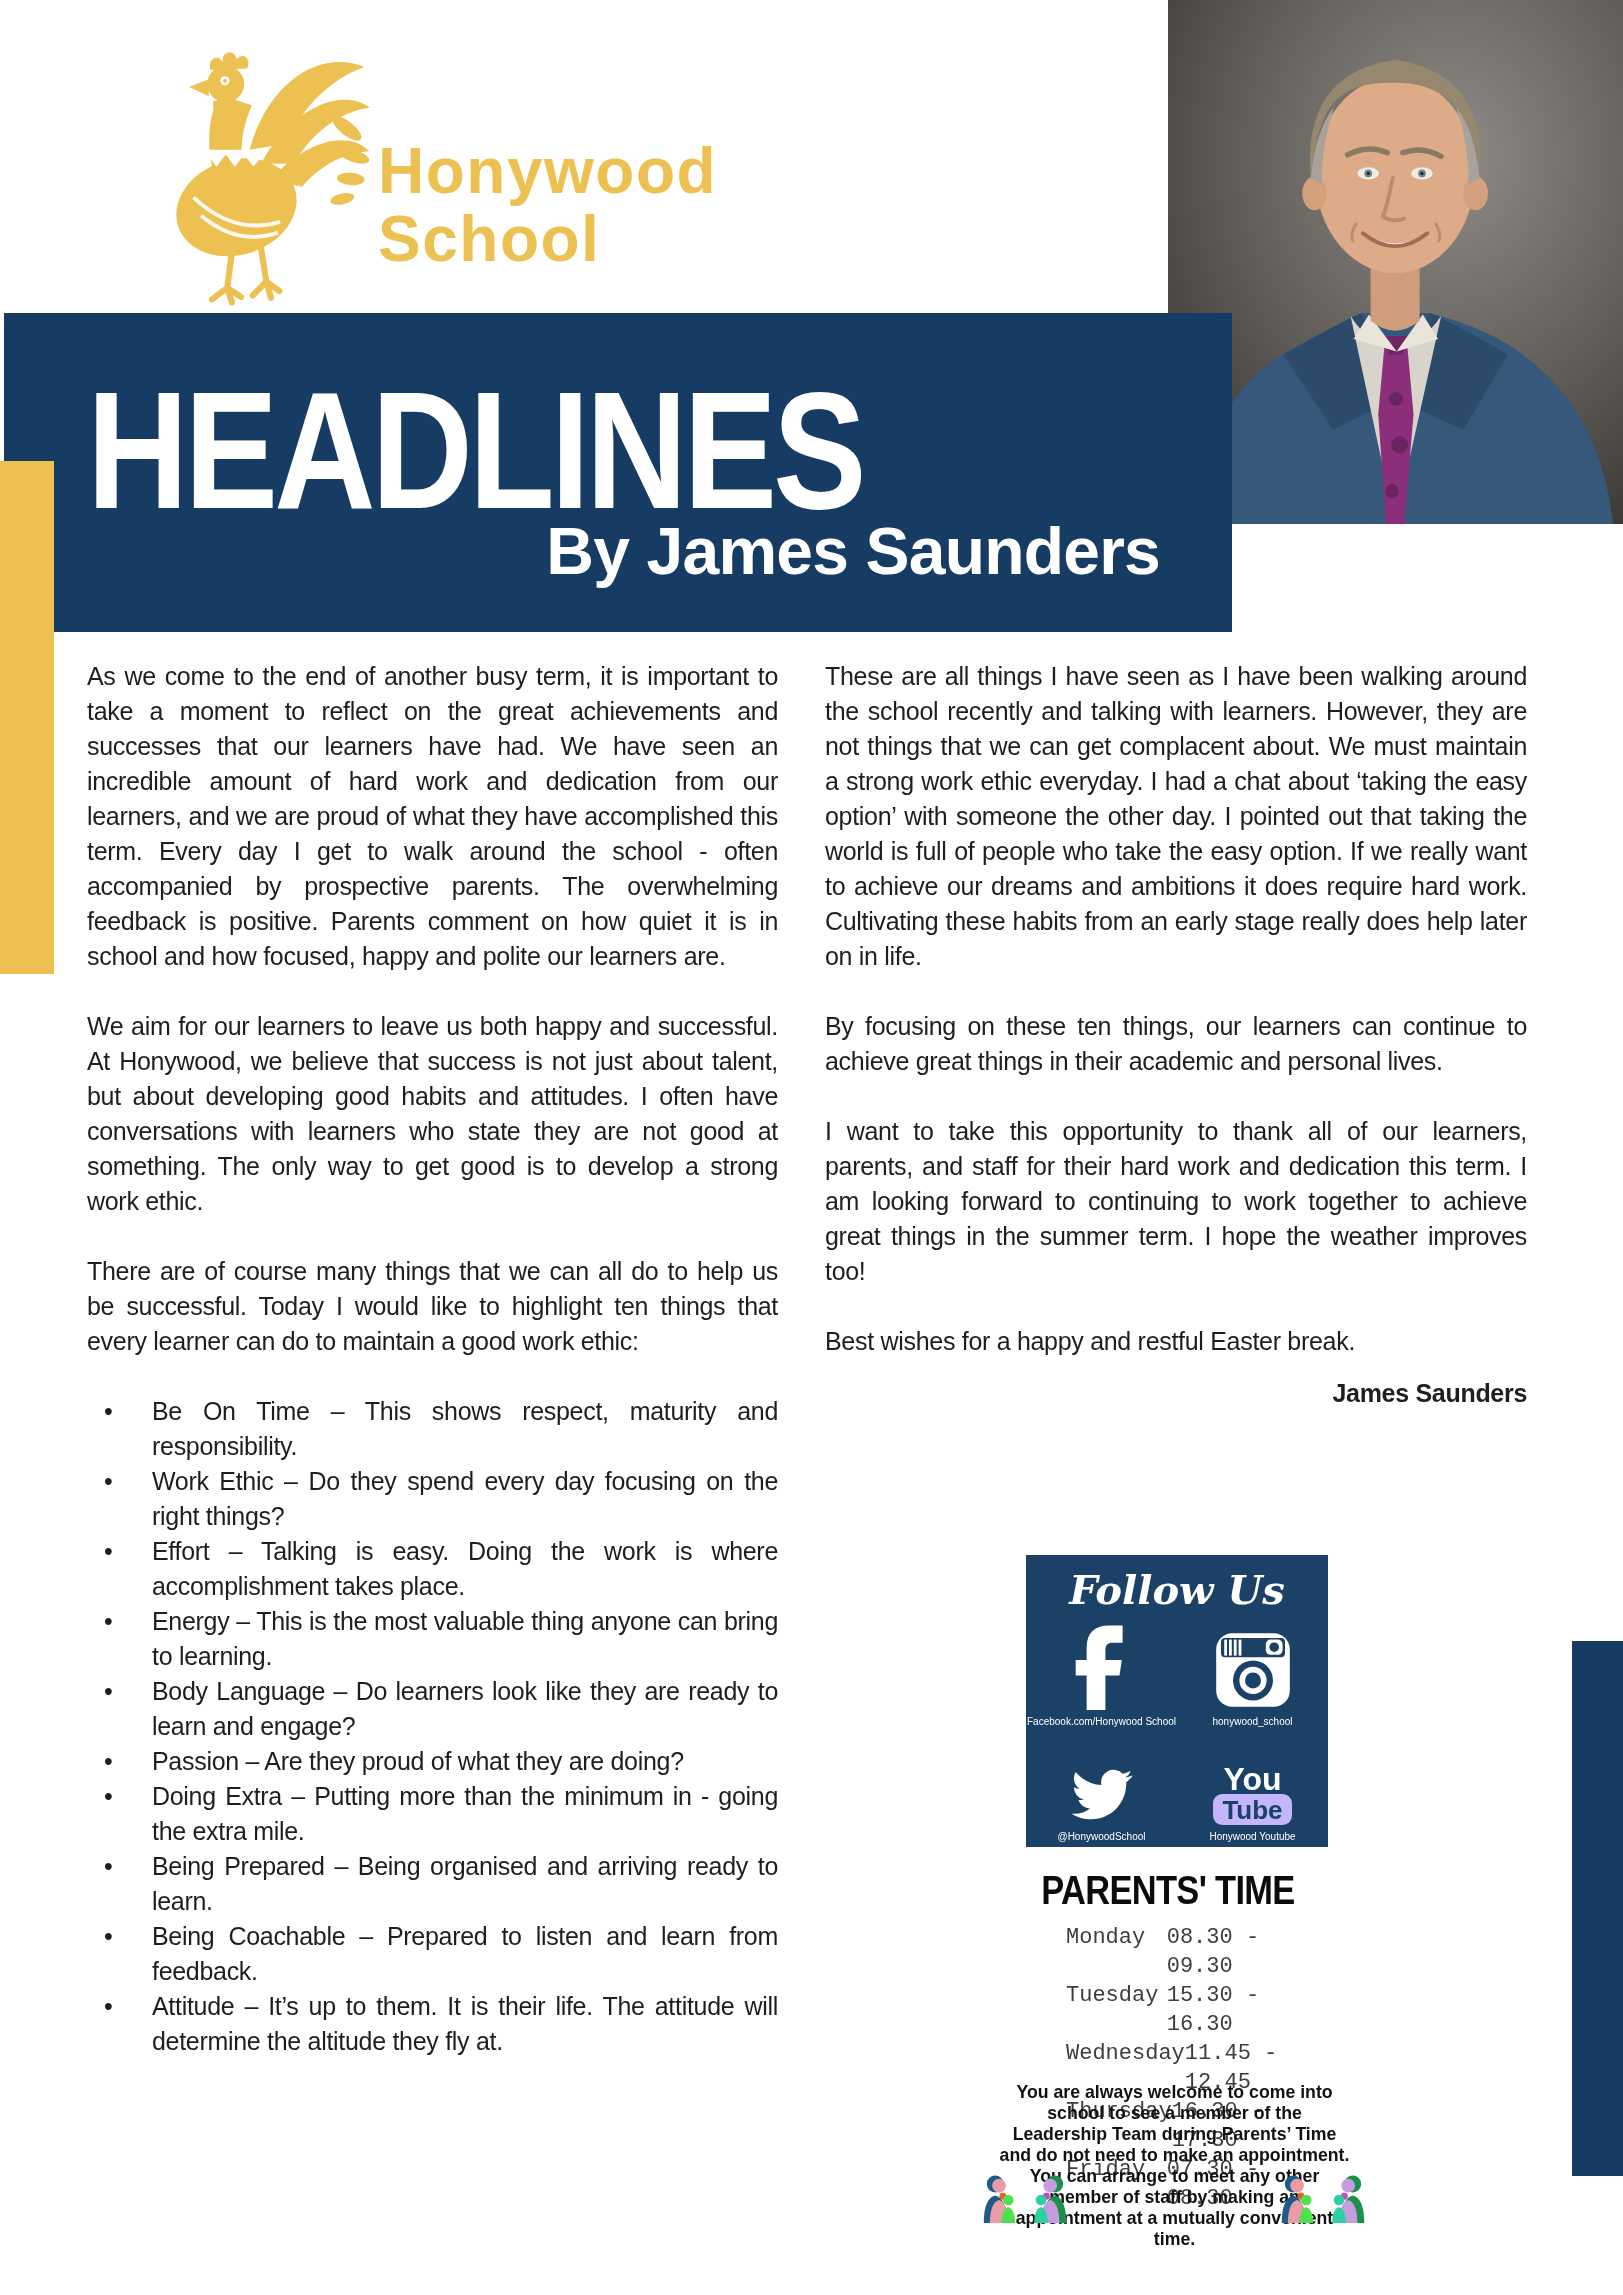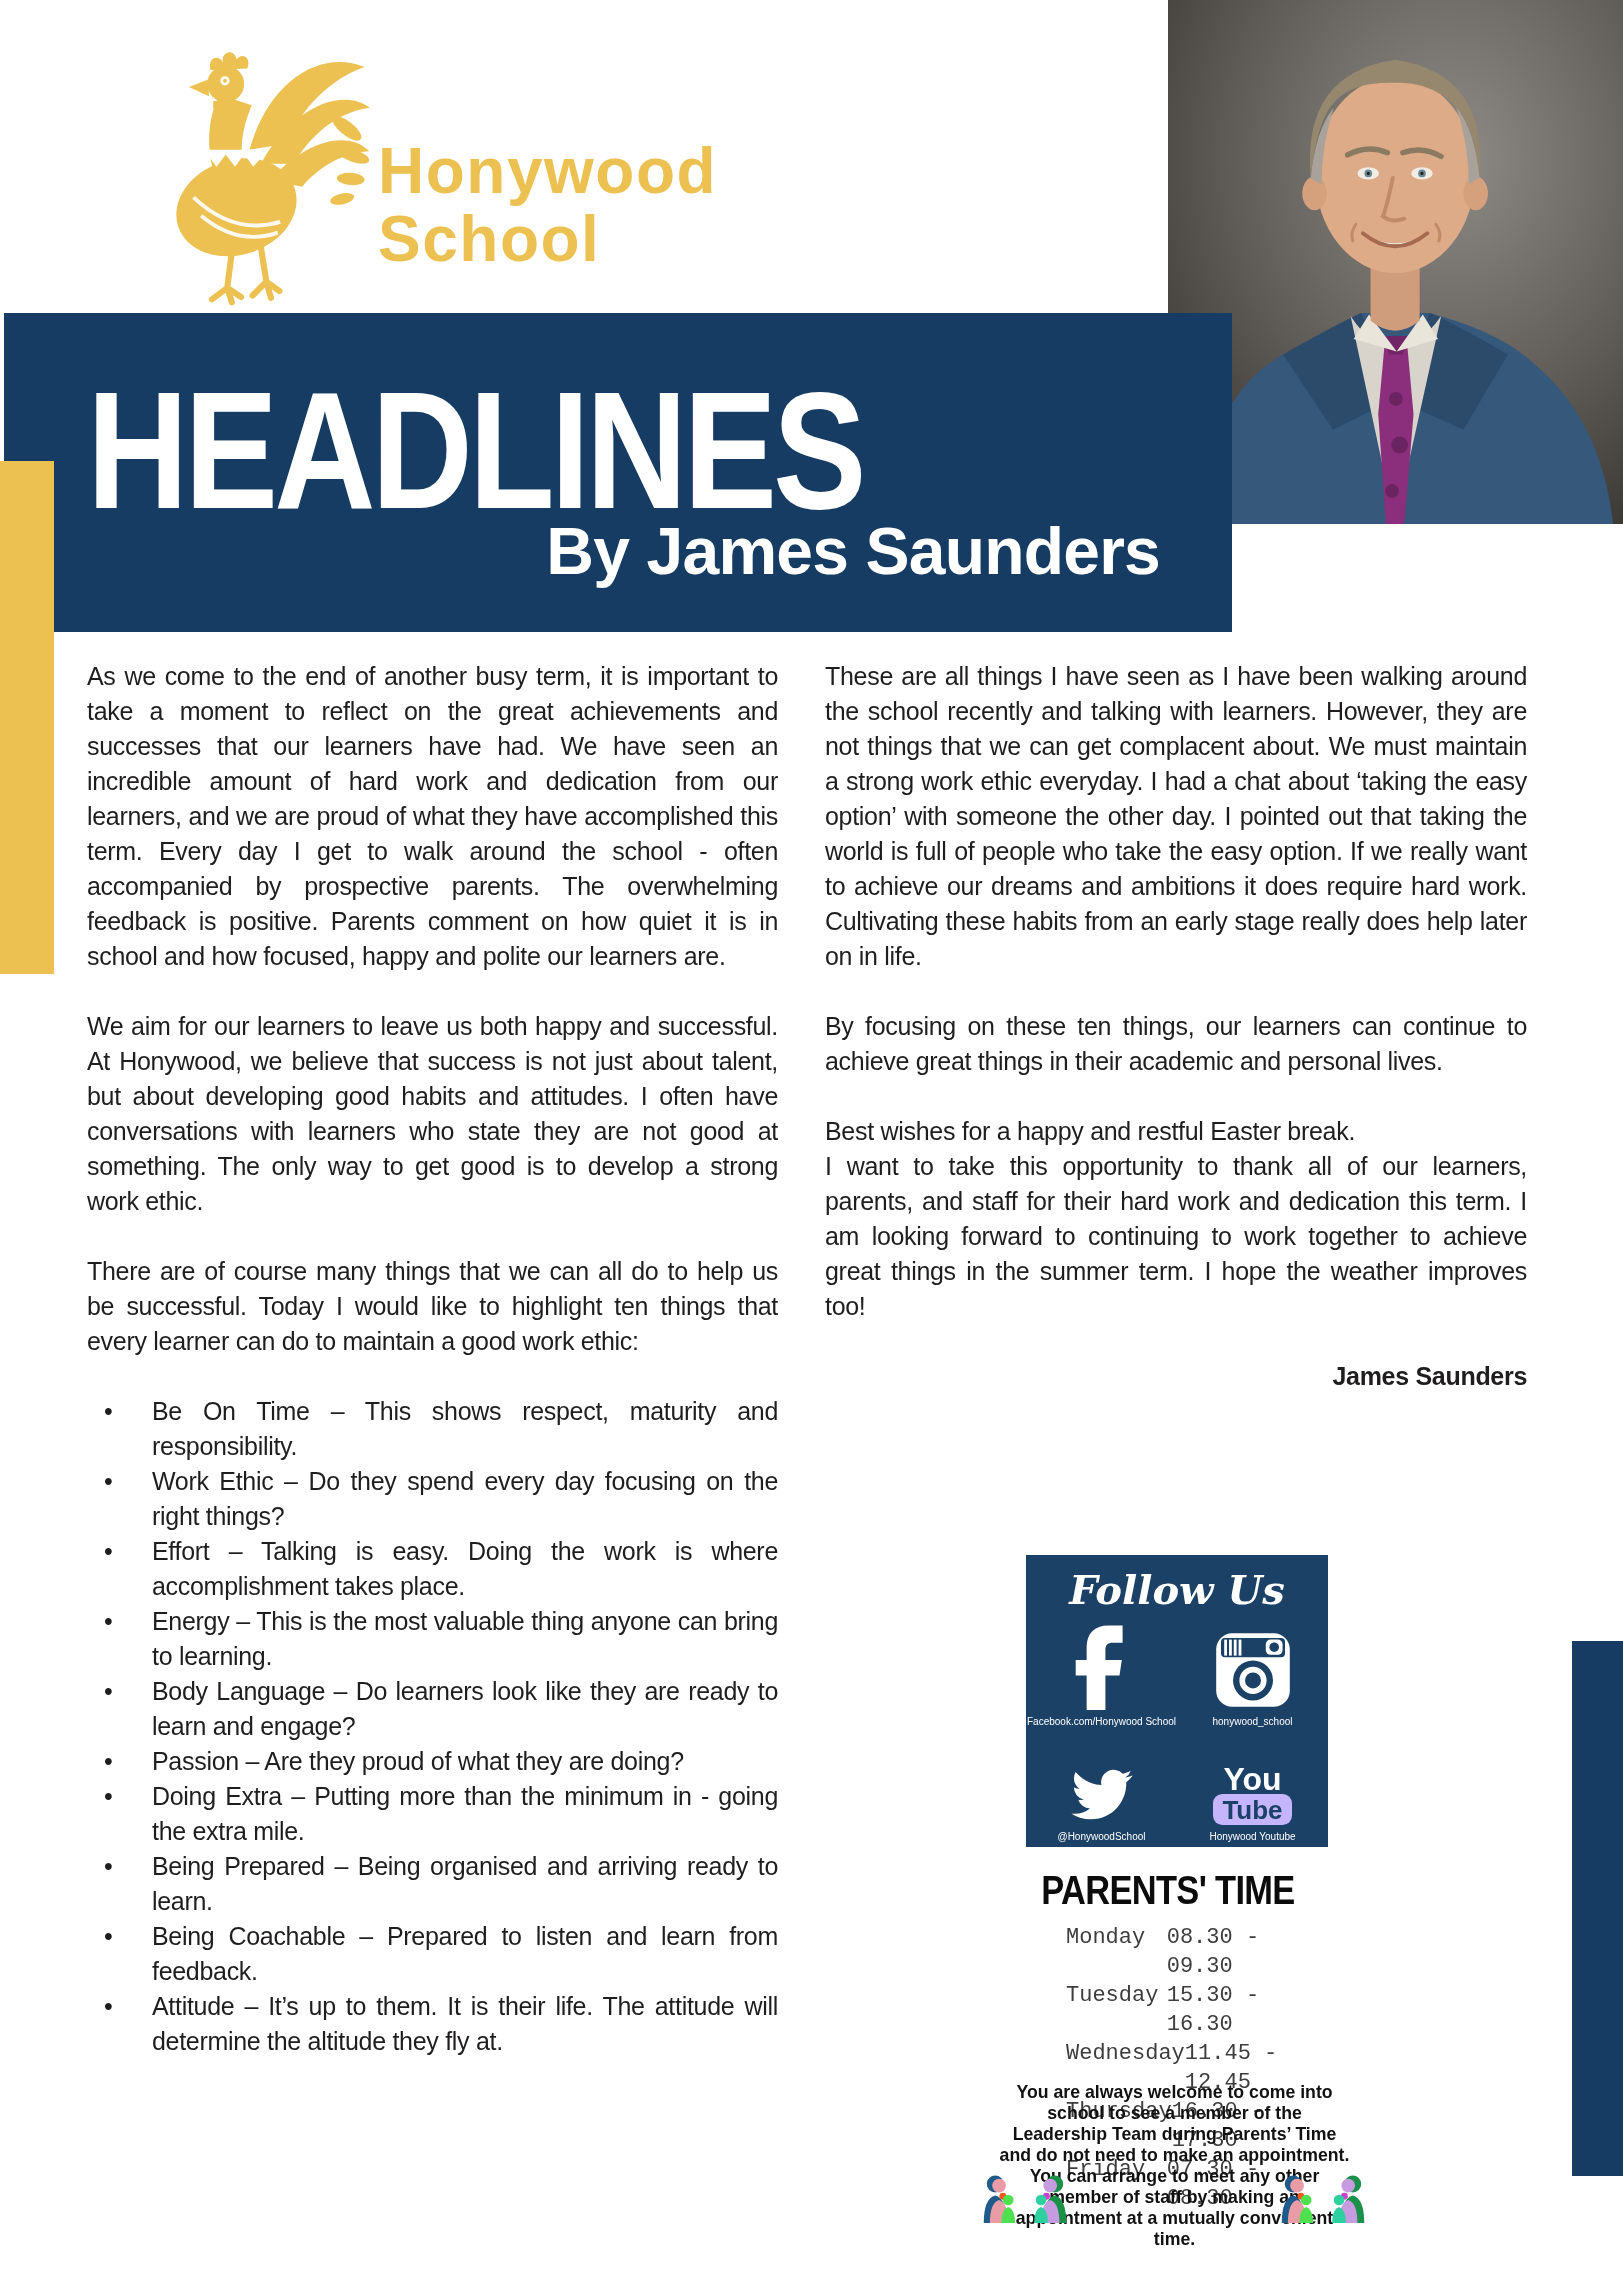--- a/index.html
+++ b/index.html
@@ -210,22 +210,22 @@
       <li>
           <span class="dot">•</span>
           <span class="btxt">Attitude – It’s up to them. It is their life. The attitude will determine the altitude they fly at.</span>
         </li>
     </ul>
   </div>
 
   <div class="col col-right">
     <p>These are all things I have seen as I have been walking around the school recently and talking with learners. However, they are not things that we can get complacent about.  We must maintain a strong work ethic everyday.  I had a chat about ‘taking the easy option’ with someone the other day.  I pointed out that taking the world is full of people who take the easy option.  If we really want to achieve our dreams and ambitions it does require hard work.  Cultivating these habits from an early stage really does help later on in life.</p>
     <p>By focusing on these ten things, our learners can continue to achieve great things in their academic and personal lives.</p>
+    <p>I want to take this opportunity to thank all of our learners, parents, and staff for their hard work and dedication this term. I am looking forward to continuing to work together to achieve great things in the summer term.  I hope the weather improves too!</p>
     <p style="margin-bottom:0">Best wishes for a happy and restful Easter break.</p>
-    <p>I want to take this opportunity to thank all of our learners, parents, and staff for their hard work and dedication this term. I am looking forward to continuing to work together to achieve great things in the summer term.  I hope the weather improves too!</p>
     <div class="signature">James Saunders</div>
   </div>
 
   <div class="follow">
     <div class="follow-title">Follow Us</div>
     <div class="follow-grid">
 
       <div class="social">
         <svg width="55" height="86" viewBox="0 0 70 110">
           <path fill="#fff" d="M62,2 H44 C26,2 16,12 16,30 V46 H2 V66 H16 V110 H40 V66 H58 L61,46 H40 V33 c0,-6 3,-9 9,-9 h13 Z"></path>

